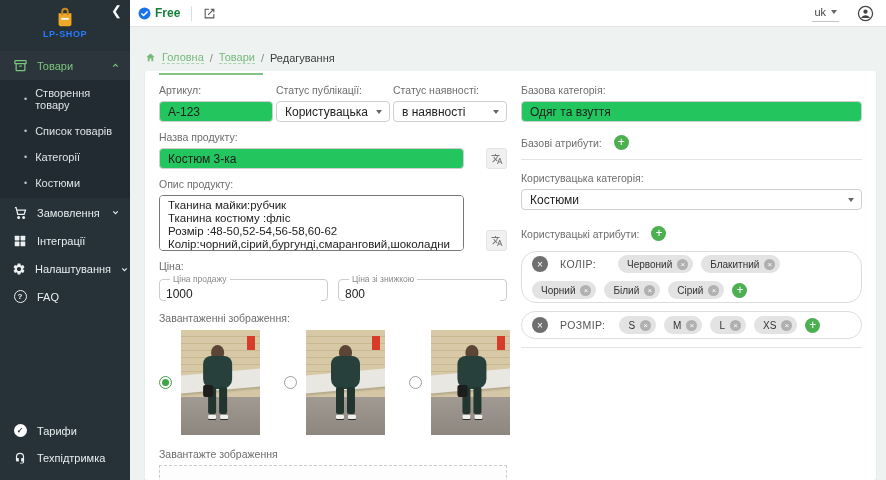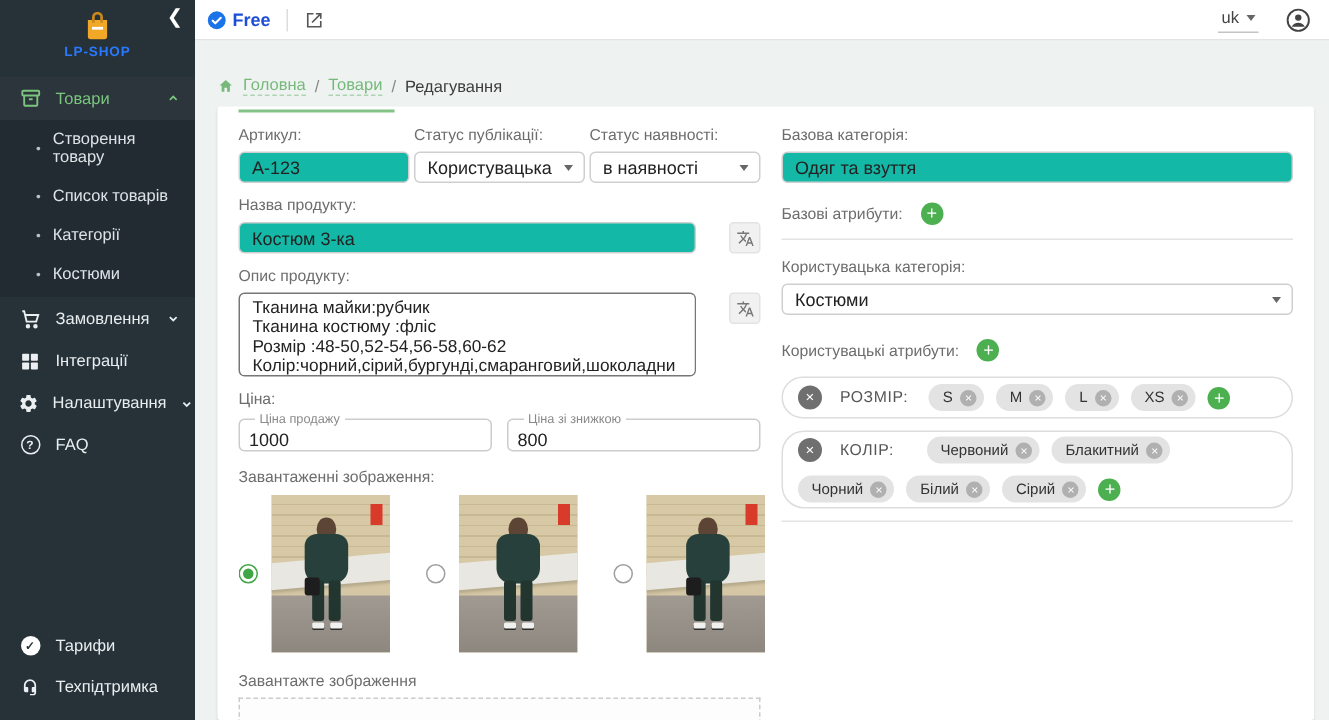--- a/index.html
+++ b/index.html
@@ -24,45 +24,45 @@
   .sb-subitem::before { content:'•'; font-size:9px; color:#b9c4c9; }
   .sb-bottom { margin-top:auto; padding-bottom:8px; }
   .circle-glyph { width:13px; height:13px; border-radius:50%; display:inline-flex; align-items:center; justify-content:center; font-size:8px; font-weight:bold; }
   .q-circle { border:1.3px solid #eceff1; color:#eceff1; }
   .check-circle { background:#fff; color:#263238; }
 
   
   .main { flex:1; display:flex; flex-direction:column; height:100%; min-width:0; }
   .topbar { height:27px; min-height:27px; background:#fff; border-bottom:1px solid #e3e3e3; display:flex; align-items:center; padding:0 12px 0 8px; }
   .free-badge { display:flex; align-items:center; gap:4px; cursor:pointer; }
-  .free-badge .free-text { color:#1d4ed8; font-weight:bold; font-size:12px; }
+  .free-badge .free-text { color:#15803d; font-weight:bold; font-size:12px; }
   .tb-divider { width:1px; height:15px; background:#ddd; margin:0 11px; }
   .tb-right { margin-left:auto; display:flex; align-items:center; gap:18px; }
   .lang-select { display:flex; align-items:center; gap:5px; font-size:11px; color:#444; border-bottom:1px solid #c4c4c4; padding:2px 2px 3px; cursor:pointer; }
   .caret-down { width:0; height:0; border-left:3.5px solid transparent; border-right:3.5px solid transparent; border-top:4px solid #666; }
 
   .content { flex:1; display:flex; flex-direction:column; min-height:0; }
   .breadcrumb { display:flex; align-items:center; gap:6px; font-size:11px; padding:24px 14px 7px 15px; color:#666; }
   .bc-link { color:#76b97a; text-decoration:none; border-bottom:1px dashed #aed3b0; cursor:pointer; }
   .bc-sep { color:#888; }
   .bc-current { color:#3c3c3c; }
 
   .card { flex:1; background:#fff; margin:0 10px 0 15px; border-radius:2px; box-shadow:0 1px 2px rgba(0,0,0,.1); overflow:hidden; }
   .tab-indicator { height:2px; width:104px; background:#84c387; margin:2px 0 0 14px; }
   .form-wrap { display:flex; gap:14px; padding:0 14px; }
   .col-left { width:348px; min-width:348px; }
   .col-right { flex:1; min-width:0; }
 
   .f-label { display:block; font-size:10.5px; color:#6d6d6d; margin:9px 0 5px; }
-  .t-input { width:100%; height:21px; border:1px solid #cfcfcf; border-radius:4px; padding:0 8px; font-size:12px; color:#222; font-family:"Liberation Sans",sans-serif; background:#14b8a6; }
+  .t-input { width:100%; height:21px; border:1px solid #cfcfcf; border-radius:4px; padding:0 8px; font-size:12px; color:#222; font-family:"Liberation Sans",sans-serif; background:#22c55e; }
   .select { position:relative; height:21px; border:1px solid #cfcfcf; border-radius:4px; padding:0 18px 0 8px; font-size:12px; display:flex; align-items:center; cursor:pointer; background:#fff; }
   .select .caret-down { position:absolute; right:7px; top:8px; }
   .row3 { display:flex; gap:3px; }
   .row3 > div { flex:1; min-width:0; }
-  .with-btn { display:flex; gap:22px; align-items:flex-start; }
+  .with-btn { display:flex; gap:22px; align-items:flex-end; }
   .with-btn .t-input, .with-btn textarea { flex:1; }
   .sq-btn { width:21px; height:21px; min-width:21px; background:#f1f1f1; border:1px solid #e3e3e3; border-radius:3px; display:flex; align-items:center; justify-content:center; cursor:pointer; }
   textarea.t-area { width:100%; height:56px; border:1px solid #777; border-radius:4px; padding:3px 8px; font-size:11.5px; line-height:13px; color:#222; resize:none; font-family:"Liberation Sans",sans-serif; }
   .price-row { display:flex; gap:10px; }
   fieldset.price-box { flex:1; border:1px solid #ccc; border-radius:4px; height:27px; padding:0 6px; }
   fieldset.price-box legend { font-size:8.5px; color:#8a8a8a; padding:0 3px; margin-left:4px; }
   fieldset.price-box input { border:none; outline:none; width:100%; font-size:12px; color:#222; font-family:"Liberation Sans",sans-serif; margin-top:-2px; }
 
   
   .photos-row { display:flex; align-items:center; gap:24px; margin-top:6px; }
@@ -413,60 +413,60 @@
           </div>
 
           <div class="inline-row" style="margin-top:16px">
             <span class="f-label">Користувацькі атрибути:</span>
             <span class="plus-btn"></span>
           </div>
 
           <div class="attr-rows">
               <div class="attr-row">
                 <span class="row-remove"></span>
-                <span class="attr-name">РОЗМІР:</span>
-                <span class="chip">
-                  <span class="chip-label">S</span>
-                  <span class="chip-x"></span>
-                </span>
-                <span class="chip">
-                  <span class="chip-label">M</span>
-                  <span class="chip-x"></span>
-                </span>
-                <span class="chip">
-                  <span class="chip-label">L</span>
-                  <span class="chip-x"></span>
-                </span>
-                <span class="chip">
-                  <span class="chip-label">XS</span>
+                <span class="attr-name">КОЛІР:</span>
+                <span class="chip">
+                  <span class="chip-label">Червоний</span>
+                  <span class="chip-x"></span>
+                </span>
+                <span class="chip">
+                  <span class="chip-label">Блакитний</span>
+                  <span class="chip-x"></span>
+                </span>
+                <span class="chip">
+                  <span class="chip-label">Чорний</span>
+                  <span class="chip-x"></span>
+                </span>
+                <span class="chip">
+                  <span class="chip-label">Білий</span>
+                  <span class="chip-x"></span>
+                </span>
+                <span class="chip">
+                  <span class="chip-label">Сірий</span>
                   <span class="chip-x"></span>
                 </span>
                 <span class="plus-btn"></span>
               </div>
               <div class="attr-row">
                 <span class="row-remove"></span>
-                <span class="attr-name">КОЛІР:</span>
-                <span class="chip">
-                  <span class="chip-label">Червоний</span>
-                  <span class="chip-x"></span>
-                </span>
-                <span class="chip">
-                  <span class="chip-label">Блакитний</span>
-                  <span class="chip-x"></span>
-                </span>
-                <span class="chip">
-                  <span class="chip-label">Чорний</span>
-                  <span class="chip-x"></span>
-                </span>
-                <span class="chip">
-                  <span class="chip-label">Білий</span>
-                  <span class="chip-x"></span>
-                </span>
-                <span class="chip">
-                  <span class="chip-label">Сірий</span>
+                <span class="attr-name">РОЗМІР:</span>
+                <span class="chip">
+                  <span class="chip-label">S</span>
+                  <span class="chip-x"></span>
+                </span>
+                <span class="chip">
+                  <span class="chip-label">M</span>
+                  <span class="chip-x"></span>
+                </span>
+                <span class="chip">
+                  <span class="chip-label">L</span>
+                  <span class="chip-x"></span>
+                </span>
+                <span class="chip">
+                  <span class="chip-label">XS</span>
                   <span class="chip-x"></span>
                 </span>
                 <span class="plus-btn"></span>
               </div>
             </div>
           <div class="divider"></div>
         </div>
 
       </div>
     </div>

